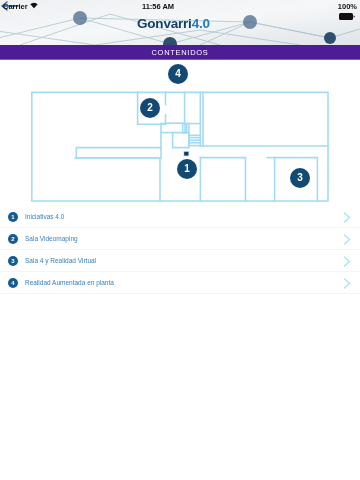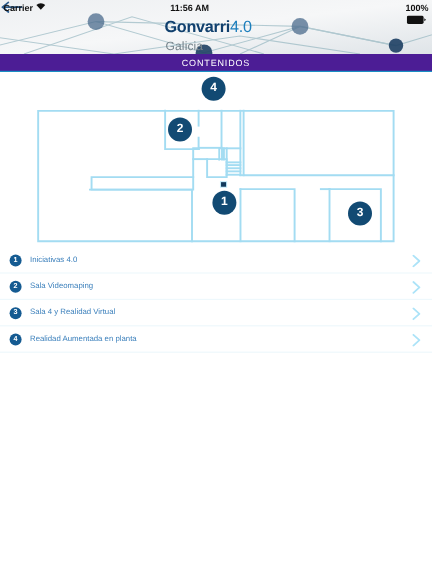--- a/index.html
+++ b/index.html
@@ -8,21 +8,21 @@
   .screen { position:relative; width:360px; height:480px; background:#fff; overflow:hidden; }
 
   
   .header { position:absolute; left:0; top:0; width:360px; height:45px; overflow:hidden;
      background:linear-gradient(150deg,#e9ecef 0%,#f2f4f6 30%,#e6eaee 60%,#dfe5ea 100%); }
   .header svg { position:absolute; left:0; top:0; }
 
   .logo { position:absolute; left:137px; top:14px; z-index:6; }
   .logo-main { font-size:13.5px; font-weight:bold; color:#11406e; letter-spacing:-0.2px;
       display:inline-block; }
-  .logo-ver  { font-size:13.5px; font-weight:normal; color:#1d7fbd; letter-spacing:-0.2px;
+  .logo-ver  { font-size:13.5px; font-weight:bold; color:#1d7fbd; letter-spacing:-0.2px;
       display:inline-block; }
   .logo-sub  { font-size:10px; color:#76838a; line-height:11px; margin-left:1px; margin-top:2px;
       letter-spacing:0.1px; }
 
   .back { position:absolute; left:8px; top:21px; z-index:7; width:20px; height:12px; }
 
   
   .statusbar { position:absolute; left:0; top:0; width:360px; height:13px; z-index:40;
      font-size:7.5px; color:#111; font-weight:bold; font-family:"Liberation Sans", sans-serif; }
   .sb-left { position:absolute; left:3px; top:2px; display:flex; align-items:flex-start; gap:2px; }
@@ -83,21 +83,20 @@
       <g fill="#1d3f63" opacity="0.9">
         <circle cx="170" cy="44" r="7"></circle>
         <circle cx="330" cy="38" r="6"></circle>
       </g>
     </svg>
 
     <div class="logo">
       <div>
         <span class="logo-main">Gonvarri</span><span class="logo-ver">4.0</span>
       </div>
-      <div class="logo-sub">Galicia</div>
     </div>
 
     <svg class="back" viewBox="0 0 20 12">
       <path d="M2 6 L18 6 M2 6 L7 2 M2 6 L7 10" stroke="#2b5b8c" stroke-width="1.4" fill="none" stroke-linecap="round"></path>
     </svg>
   </div>
 
   <div class="statusbar">
     <div class="sb-left">
       <span>Carrier</span>

